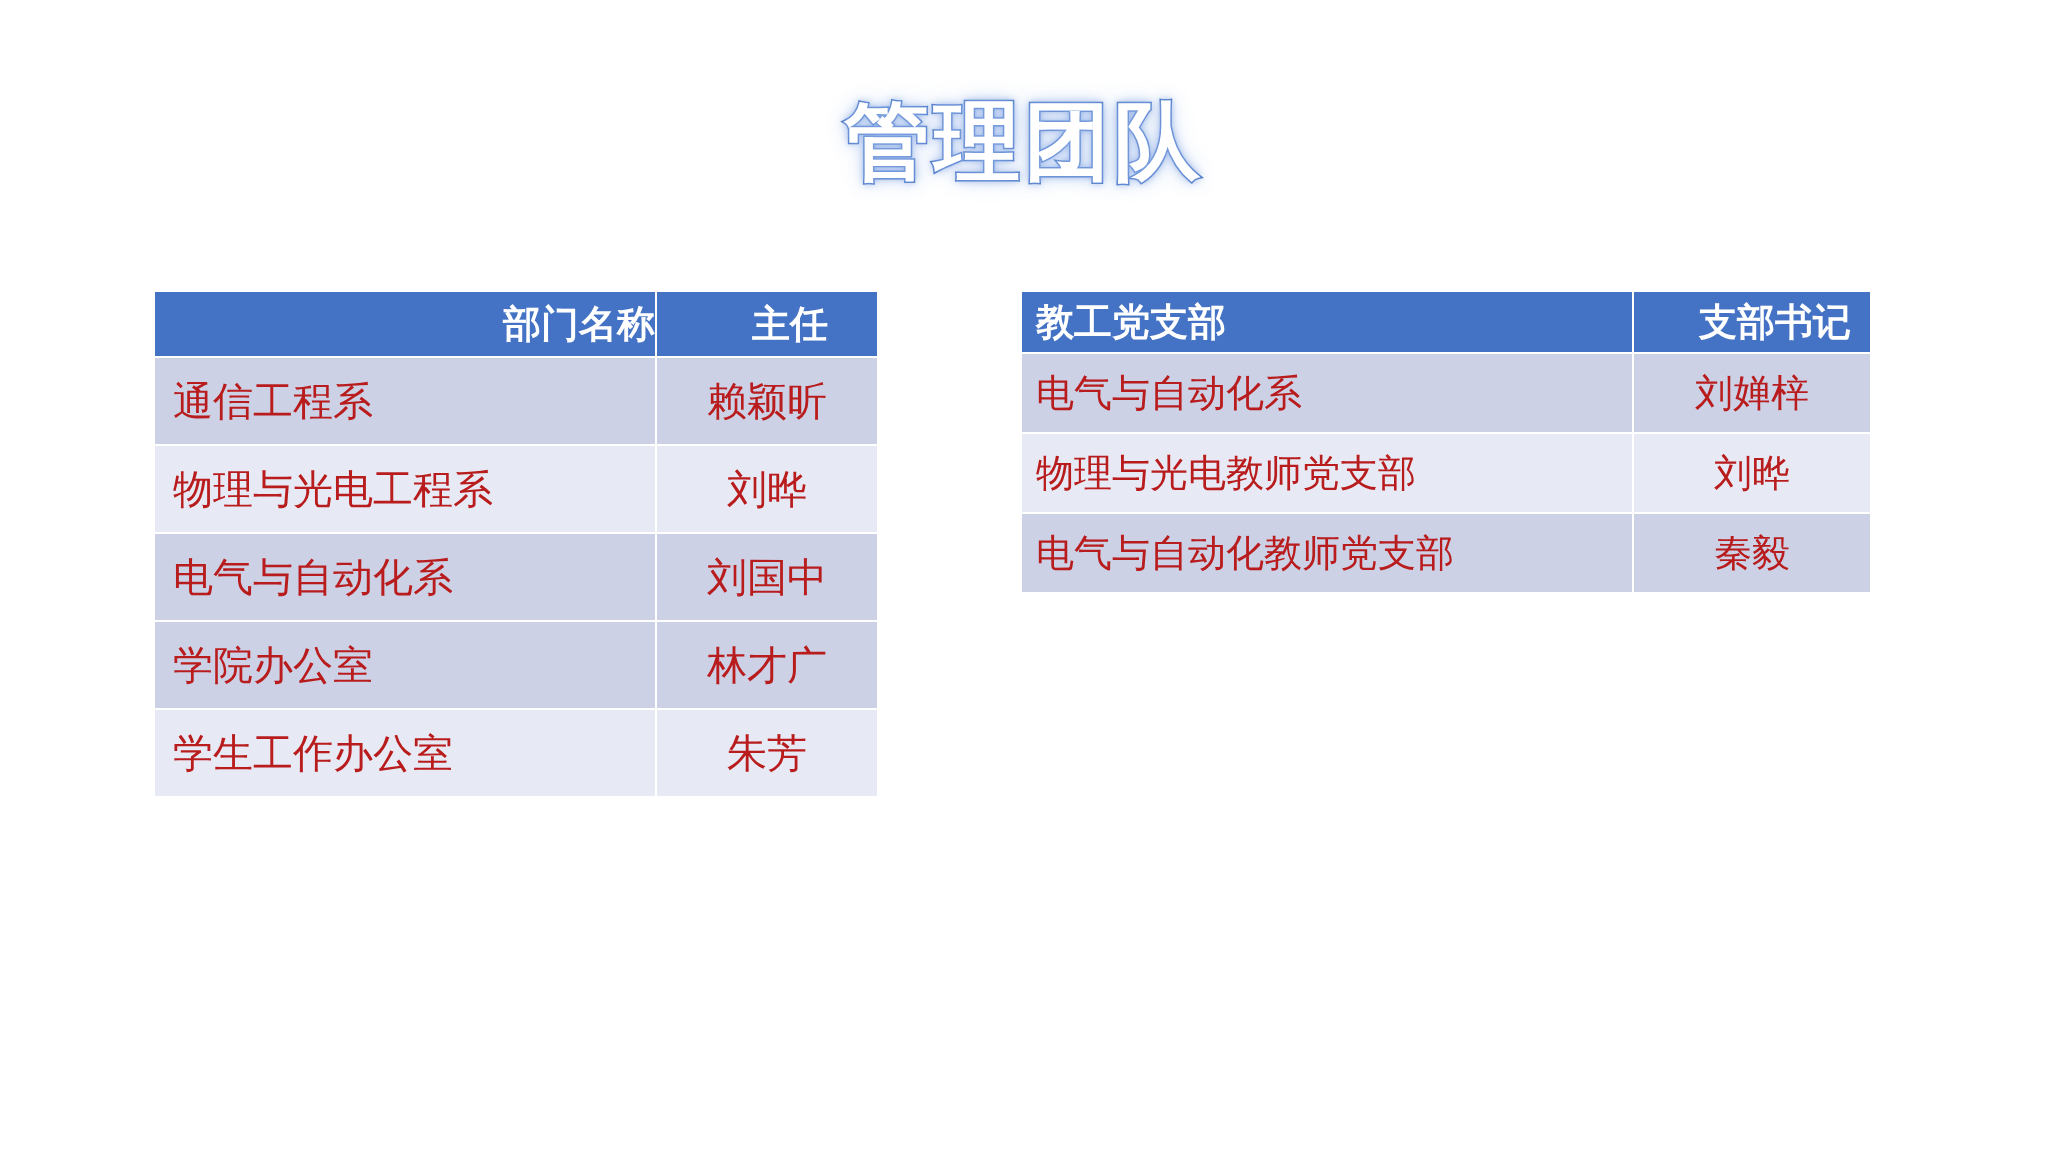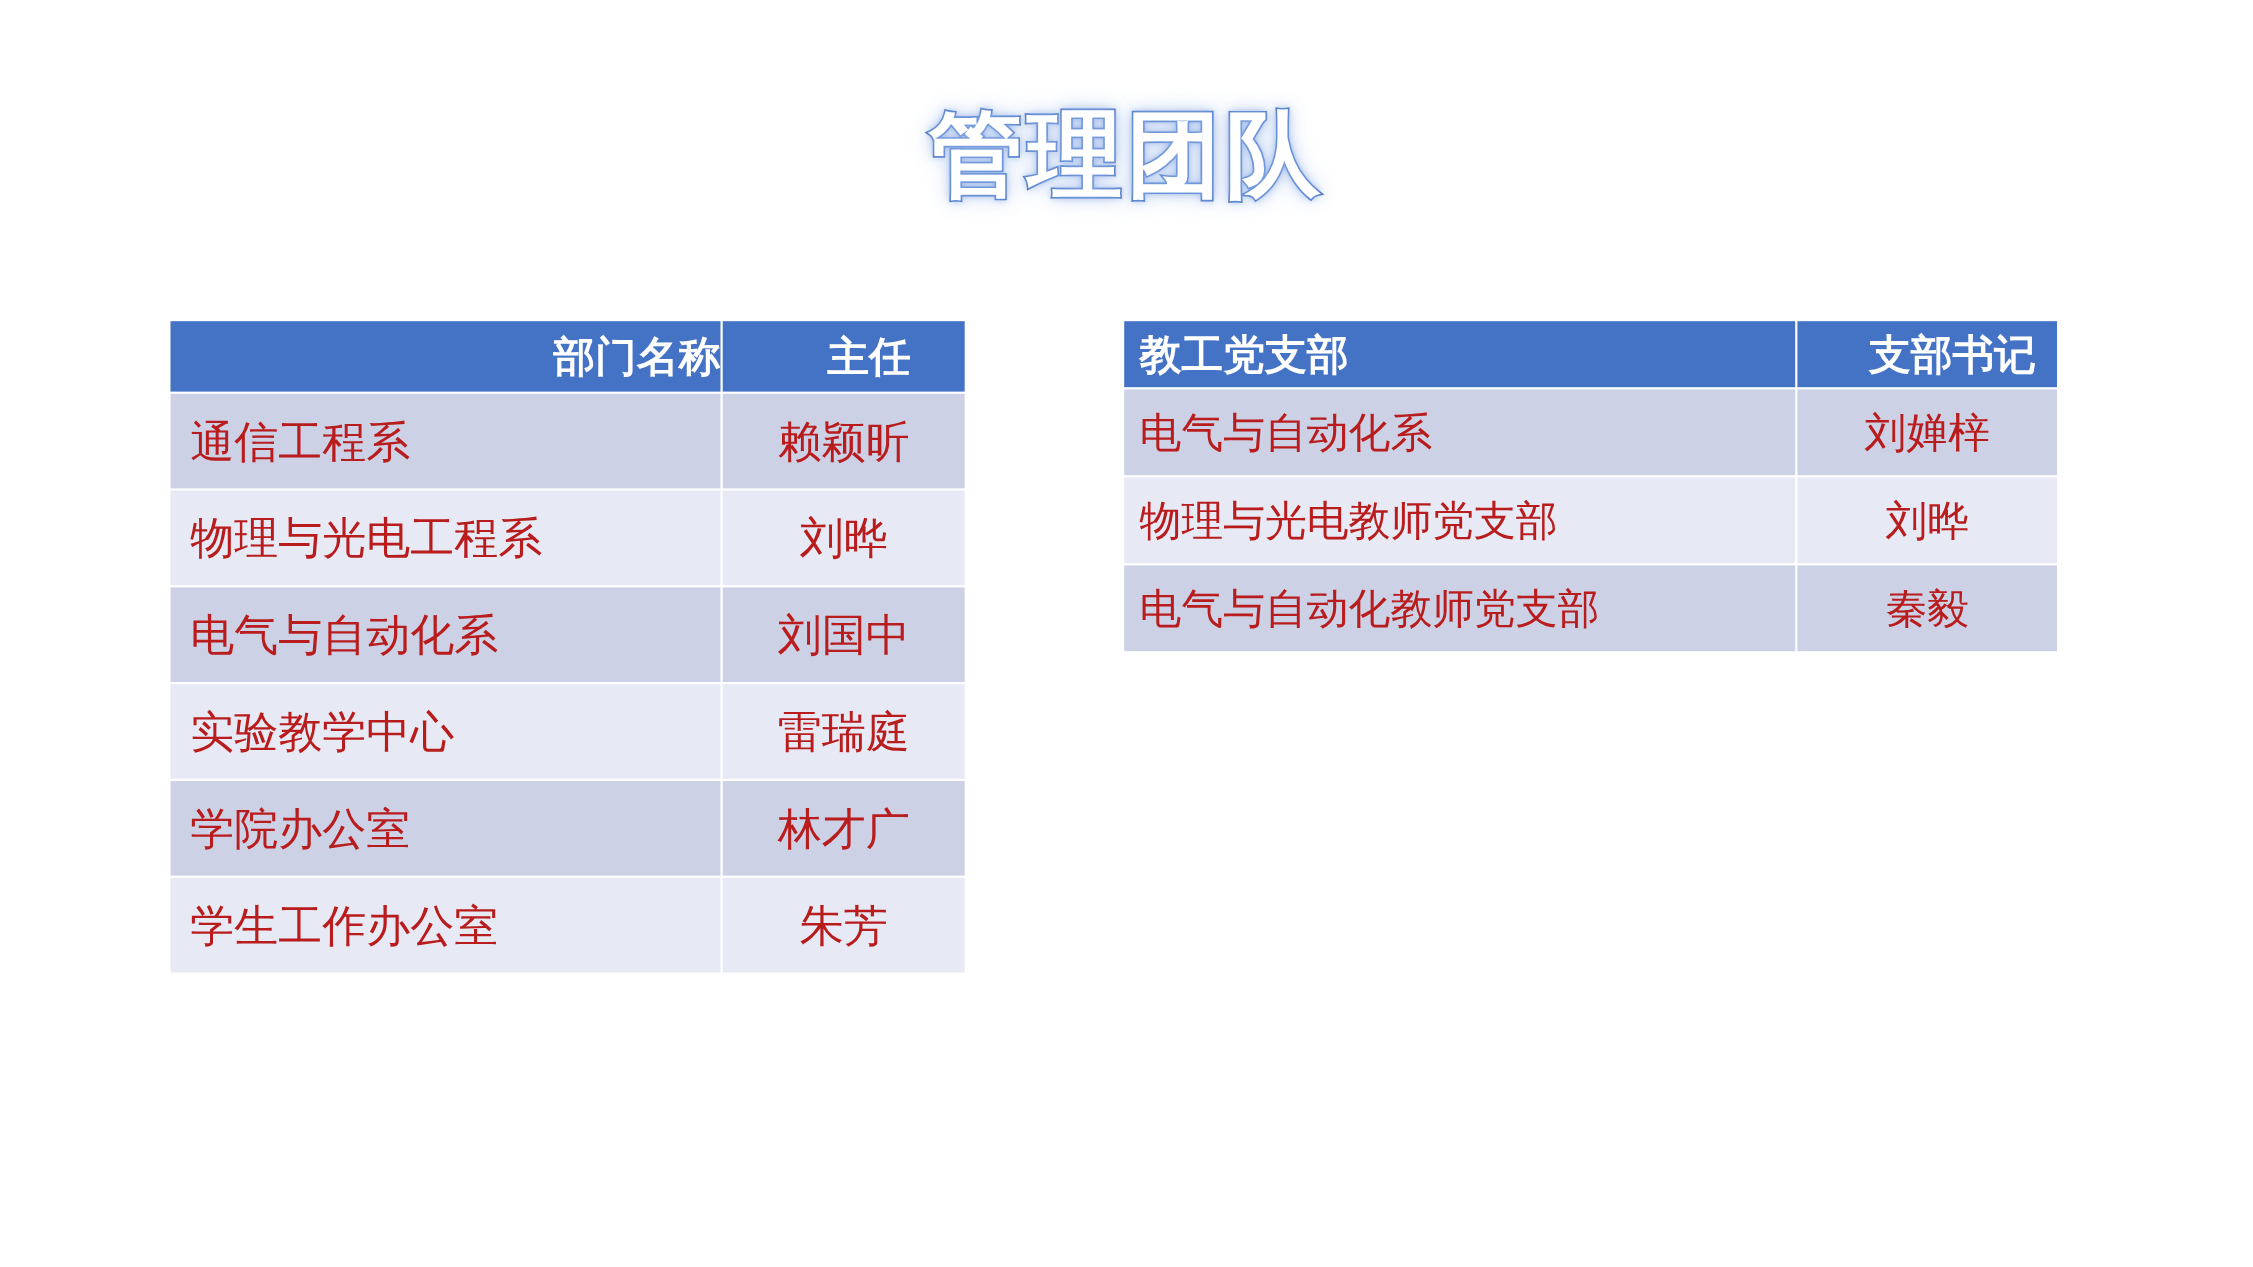--- a/index.html
+++ b/index.html
@@ -143,24 +143,20 @@
         <td class="cell-head">赖颖昕</td>
       </tr>
       <tr class="row-b">
         <td class="cell-name">物理与光电工程系</td>
         <td class="cell-head">刘晔</td>
       </tr>
       <tr class="row-a">
         <td class="cell-name">电气与自动化系</td>
         <td class="cell-head">刘国中</td>
       </tr>
-      <tr class="row-b">
-        <td class="cell-name">实验教学中心</td>
-        <td class="cell-head">雷瑞庭</td>
-      </tr>
       <tr class="row-a">
         <td class="cell-name">学院办公室</td>
         <td class="cell-head">林才广</td>
       </tr>
       <tr class="row-b">
         <td class="cell-name">学生工作办公室</td>
         <td class="cell-head">朱芳</td>
       </tr>
     </tbody>
   </table>

